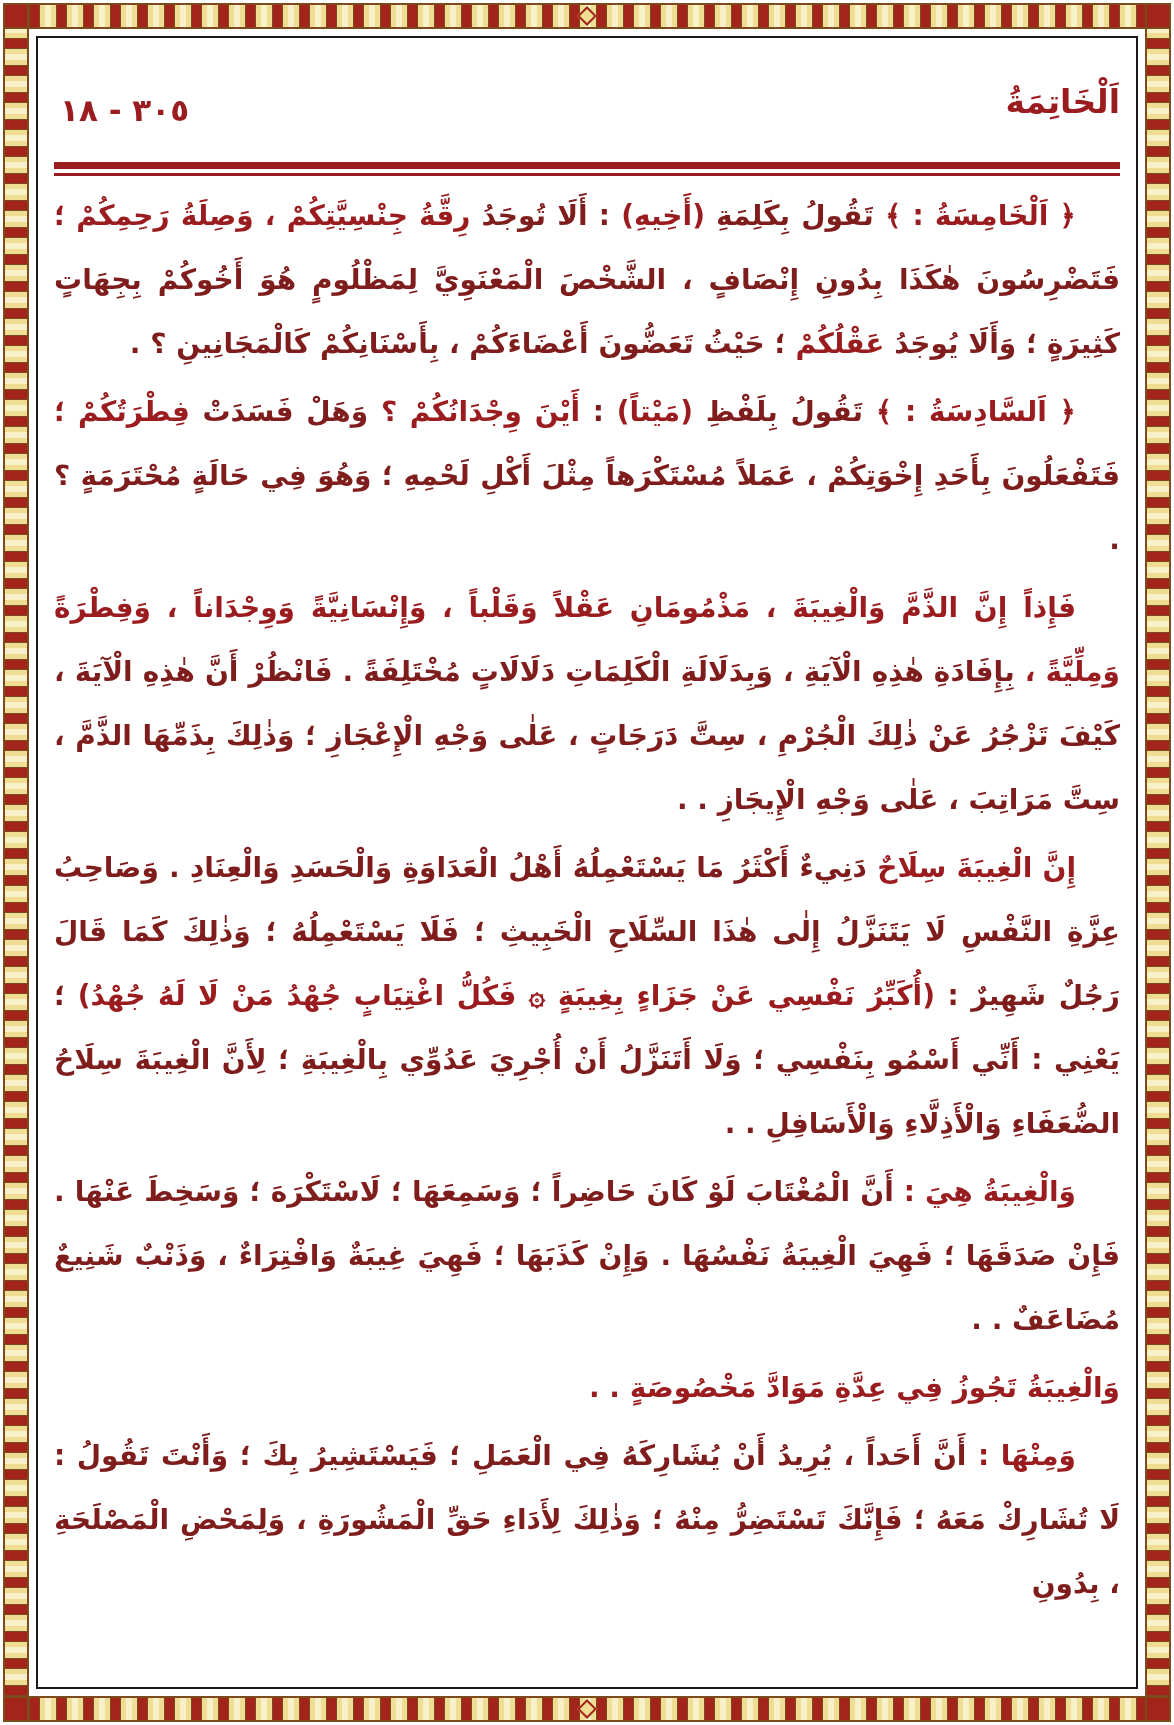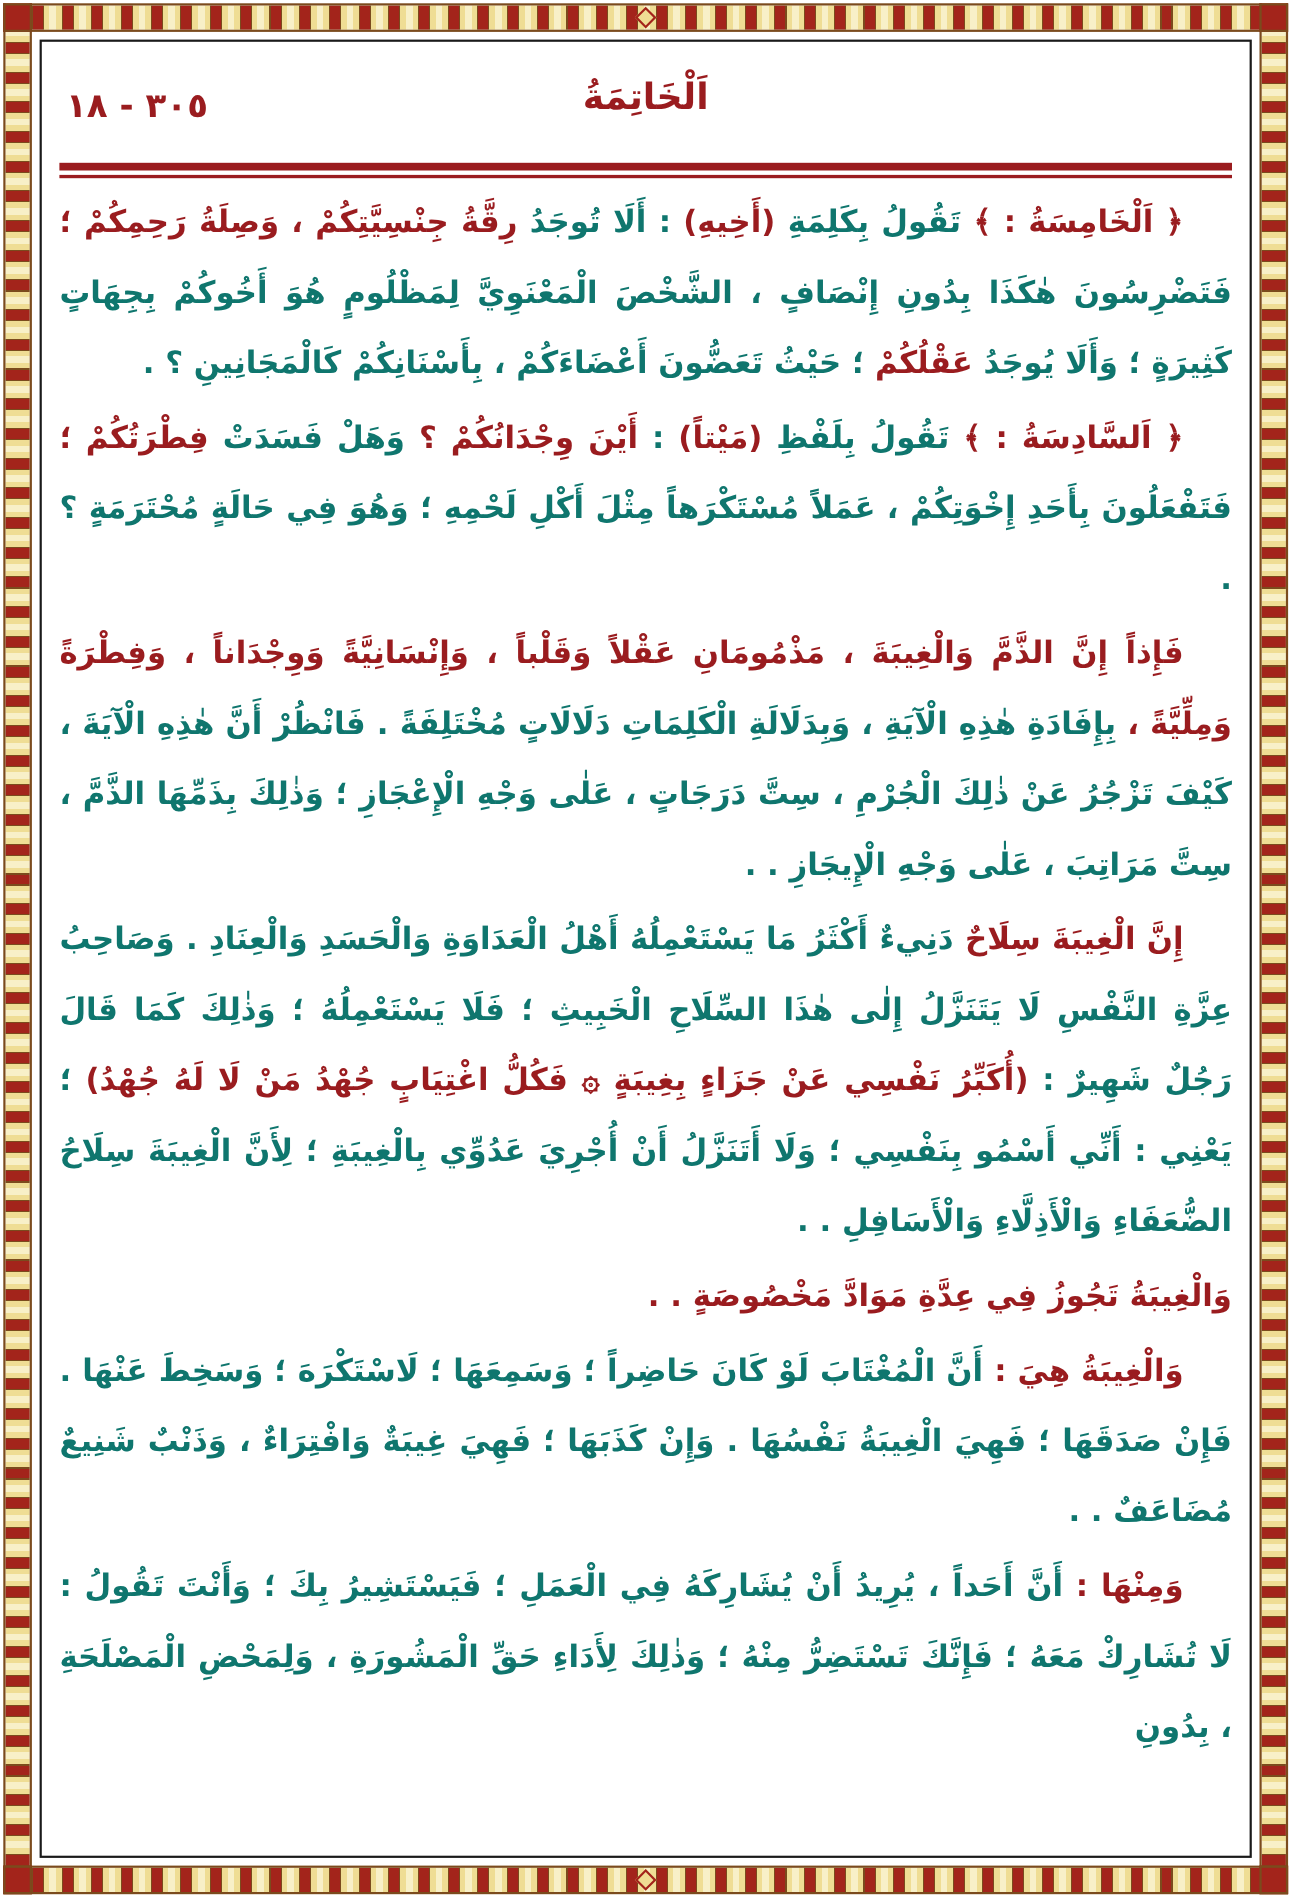--- a/index.html
+++ b/index.html
@@ -65,36 +65,37 @@
   }
   .header{position:relative;height:74px;}
   .page-number{
     position:absolute;left:6px;top:16px;
     direction:ltr;unicode-bidi:isolate;
     font-size:31px;font-weight:bold;
     color:var(--accent-red,#9a1c1f);
     letter-spacing:2px;
   }
   .page-title{
-    text-align:center;padding-top:6px;
+    padding-top:6px;
     font-size:33px;font-weight:bold;
     color:var(--accent-red,#9a1c1f);
+    margin-top:14px;
   }
   .rule-thick{height:7px;background:var(--accent-red,#9a1c1f);margin-top:12px;}
   .rule-thin{height:3px;background:var(--accent-red,#9a1c1f);margin-top:4px;}
   .paras{
     margin-top:8px;
     font-size:28px;font-weight:bold;color:#000;
     line-height:64px;
     text-align:justify;
   }
   .para{margin:0 0 4px;text-indent:44px;}
   .para.noindent{text-indent:0;}
   .seg.red{color:var(--accent-red,#9a1c1f);margin-top:12px;}
-  .seg.black{color:#0f766e;}
+  .seg.black{color:#7f1d1d;}
 </style>
 </head>
 <body>
 
 <div class="page">
 
   <div class="frame-top"></div>
   <div class="frame-bottom"></div>
   <div class="frame-left"></div>
   <div class="frame-right"></div>
@@ -114,19 +115,19 @@
     </div>
 
     <div class="rule-thick"></div>
     <div class="rule-thin"></div>
 
     <div class="paras">
         <p class="para"><span class="seg red">﴿ اَلْخَامِسَةُ : ﴾ </span><span class="seg black">تَقُولُ بِكَلِمَةِ </span><span class="seg red">(أَخِيهِ)</span><span class="seg black"> : أَلَا تُوجَدُ </span><span class="seg red">رِقَّةُ جِنْسِيَّتِكُمْ ، وَصِلَةُ رَحِمِكُمْ ؛</span><span class="seg black"> فَتَضْرِسُونَ هٰكَذَا بِدُونِ إِنْصَافٍ ، الشَّخْصَ الْمَعْنَوِيَّ لِمَظْلُومٍ هُوَ أَخُوكُمْ بِجِهَاتٍ كَثِيرَةٍ ؛ وَأَلَا يُوجَدُ </span><span class="seg red">عَقْلُكُمْ</span><span class="seg black"> ؛ حَيْثُ تَعَضُّونَ أَعْضَاءَكُمْ ، بِأَسْنَانِكُمْ كَالْمَجَانِينِ ؟ .</span></p>
         <p class="para"><span class="seg red">﴿ اَلسَّادِسَةُ : ﴾ </span><span class="seg black">تَقُولُ بِلَفْظِ </span><span class="seg red">(مَيْتاً)</span><span class="seg black"> : </span><span class="seg red">أَيْنَ وِجْدَانُكُمْ ؟</span><span class="seg black"> وَهَلْ فَسَدَتْ </span><span class="seg red">فِطْرَتُكُمْ ؛</span><span class="seg black"> فَتَفْعَلُونَ بِأَحَدِ إِخْوَتِكُمْ ، عَمَلاً مُسْتَكْرَهاً مِثْلَ أَكْلِ لَحْمِهِ ؛ وَهُوَ فِي حَالَةٍ مُحْتَرَمَةٍ ؟ .</span></p>
         <p class="para"><span class="seg red">فَإِذاً إِنَّ الذَّمَّ وَالْغِيبَةَ ، مَذْمُومَانِ عَقْلاً وَقَلْباً ، وَإِنْسَانِيَّةً وَوِجْدَاناً ، وَفِطْرَةً وَمِلِّيَّةً ،</span><span class="seg black"> بِإِفَادَةِ هٰذِهِ الْآيَةِ ، وَبِدَلَالَةِ الْكَلِمَاتِ دَلَالَاتٍ مُخْتَلِفَةً . فَانْظُرْ أَنَّ هٰذِهِ الْآيَةَ ، كَيْفَ تَزْجُرُ عَنْ ذٰلِكَ الْجُرْمِ ، سِتَّ دَرَجَاتٍ ، عَلٰى وَجْهِ الْإِعْجَازِ ؛ وَذٰلِكَ بِذَمِّهَا الذَّمَّ ، سِتَّ مَرَاتِبَ ، عَلٰى وَجْهِ الْإِيجَازِ . .</span></p>
         <p class="para"><span class="seg red">إِنَّ الْغِيبَةَ سِلَاحٌ</span><span class="seg black"> دَنِيءٌ أَكْثَرُ مَا يَسْتَعْمِلُهُ أَهْلُ الْعَدَاوَةِ وَالْحَسَدِ وَالْعِنَادِ . وَصَاحِبُ عِزَّةِ النَّفْسِ لَا يَتَنَزَّلُ إِلٰى هٰذَا السِّلَاحِ الْخَبِيثِ ؛ فَلَا يَسْتَعْمِلُهُ ؛ وَذٰلِكَ كَمَا قَالَ رَجُلٌ شَهِيرٌ : </span><span class="seg red">(أُكَبِّرُ نَفْسِي عَنْ جَزَاءٍ بِغِيبَةٍ ۞ فَكُلُّ اغْتِيَابٍ جُهْدُ مَنْ لَا لَهُ جُهْدُ)</span><span class="seg black"> ؛ يَعْنِي : أَنِّي أَسْمُو بِنَفْسِي ؛ وَلَا أَتَنَزَّلُ أَنْ أُجْرِيَ عَدُوِّي بِالْغِيبَةِ ؛ لِأَنَّ الْغِيبَةَ سِلَاحُ الضُّعَفَاءِ وَالْأَذِلَّاءِ وَالْأَسَافِلِ . .</span></p>
+        <p class="para"><span class="seg red">وَالْغِيبَةُ هِيَ :</span><span class="seg black"> أَنَّ الْمُغْتَابَ لَوْ كَانَ حَاضِراً ؛ وَسَمِعَهَا ؛ لَاسْتَكْرَهَ ؛ وَسَخِطَ عَنْهَا . فَإِنْ صَدَقَهَا ؛ فَهِيَ الْغِيبَةُ نَفْسُهَا . وَإِنْ كَذَبَهَا ؛ فَهِيَ غِيبَةٌ وَافْتِرَاءٌ ، وَذَنْبٌ شَنِيعٌ مُضَاعَفٌ . .</span></p>
         <p class="para noindent"><span class="seg red">وَالْغِيبَةُ تَجُوزُ فِي عِدَّةِ مَوَادَّ مَخْصُوصَةٍ . .</span></p>
-        <p class="para"><span class="seg red">وَالْغِيبَةُ هِيَ :</span><span class="seg black"> أَنَّ الْمُغْتَابَ لَوْ كَانَ حَاضِراً ؛ وَسَمِعَهَا ؛ لَاسْتَكْرَهَ ؛ وَسَخِطَ عَنْهَا . فَإِنْ صَدَقَهَا ؛ فَهِيَ الْغِيبَةُ نَفْسُهَا . وَإِنْ كَذَبَهَا ؛ فَهِيَ غِيبَةٌ وَافْتِرَاءٌ ، وَذَنْبٌ شَنِيعٌ مُضَاعَفٌ . .</span></p>
         <p class="para"><span class="seg red">وَمِنْهَا :</span><span class="seg black"> أَنَّ أَحَداً ، يُرِيدُ أَنْ يُشَارِكَهُ فِي الْعَمَلِ ؛ فَيَسْتَشِيرُ بِكَ ؛ وَأَنْتَ تَقُولُ : لَا تُشَارِكْ مَعَهُ ؛ فَإِنَّكَ تَسْتَضِرُّ مِنْهُ ؛ وَذٰلِكَ لِأَدَاءِ حَقِّ الْمَشُورَةِ ، وَلِمَحْضِ الْمَصْلَحَةِ ، بِدُونِ</span></p>
       </div>
 
   </div>
 </div>
 
 </body></html>

